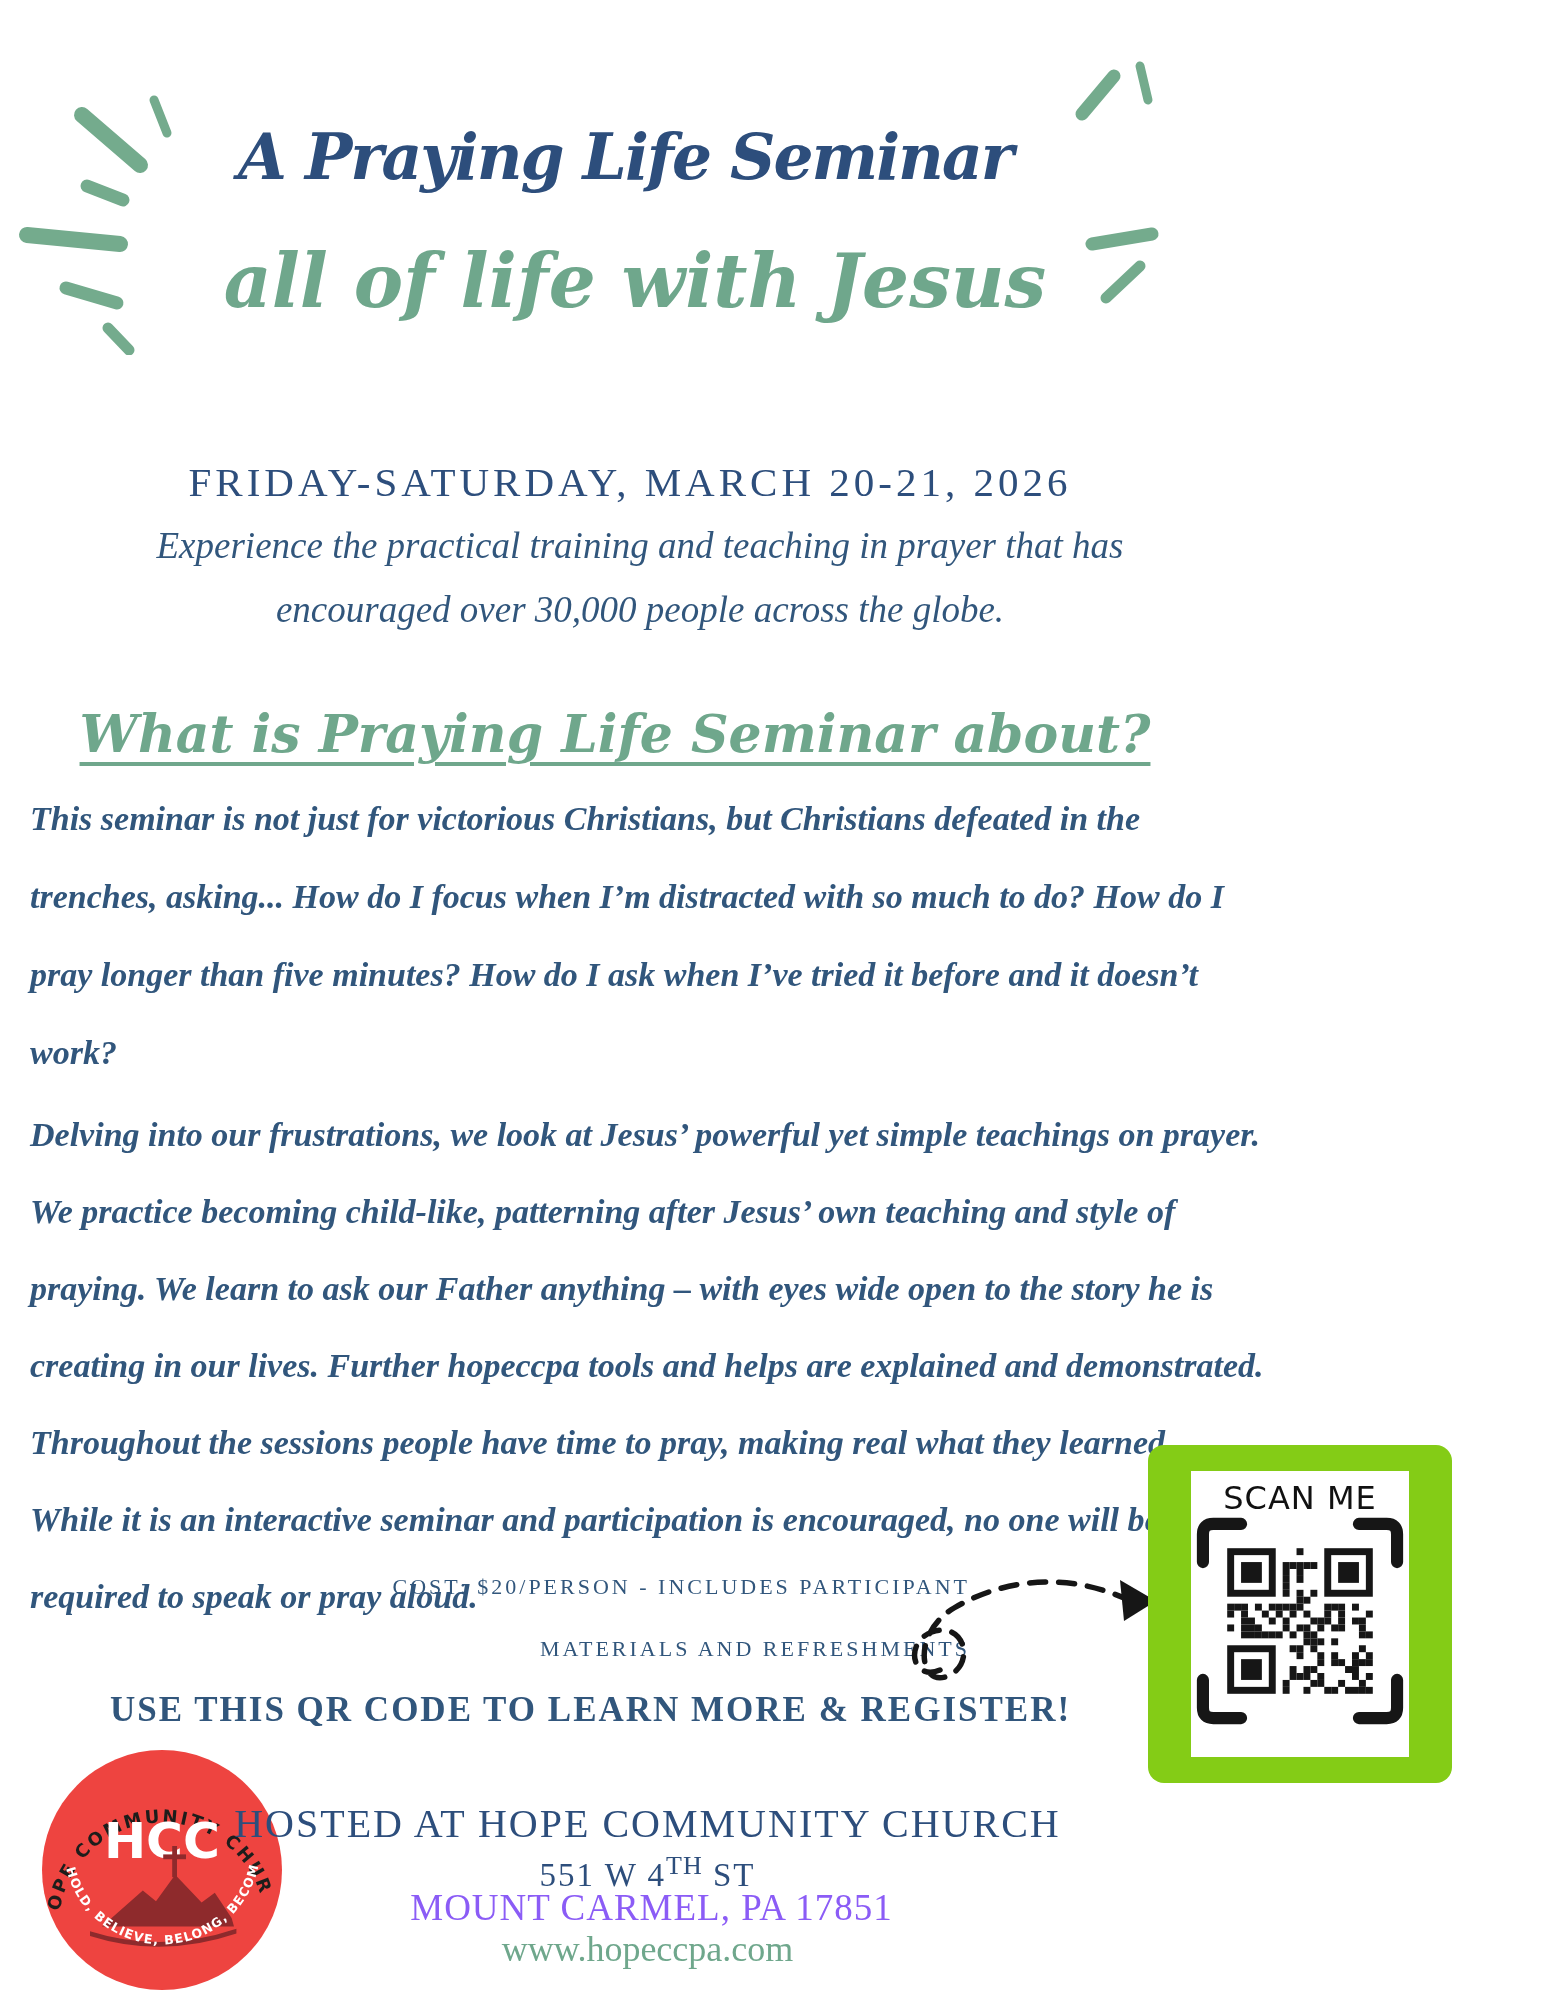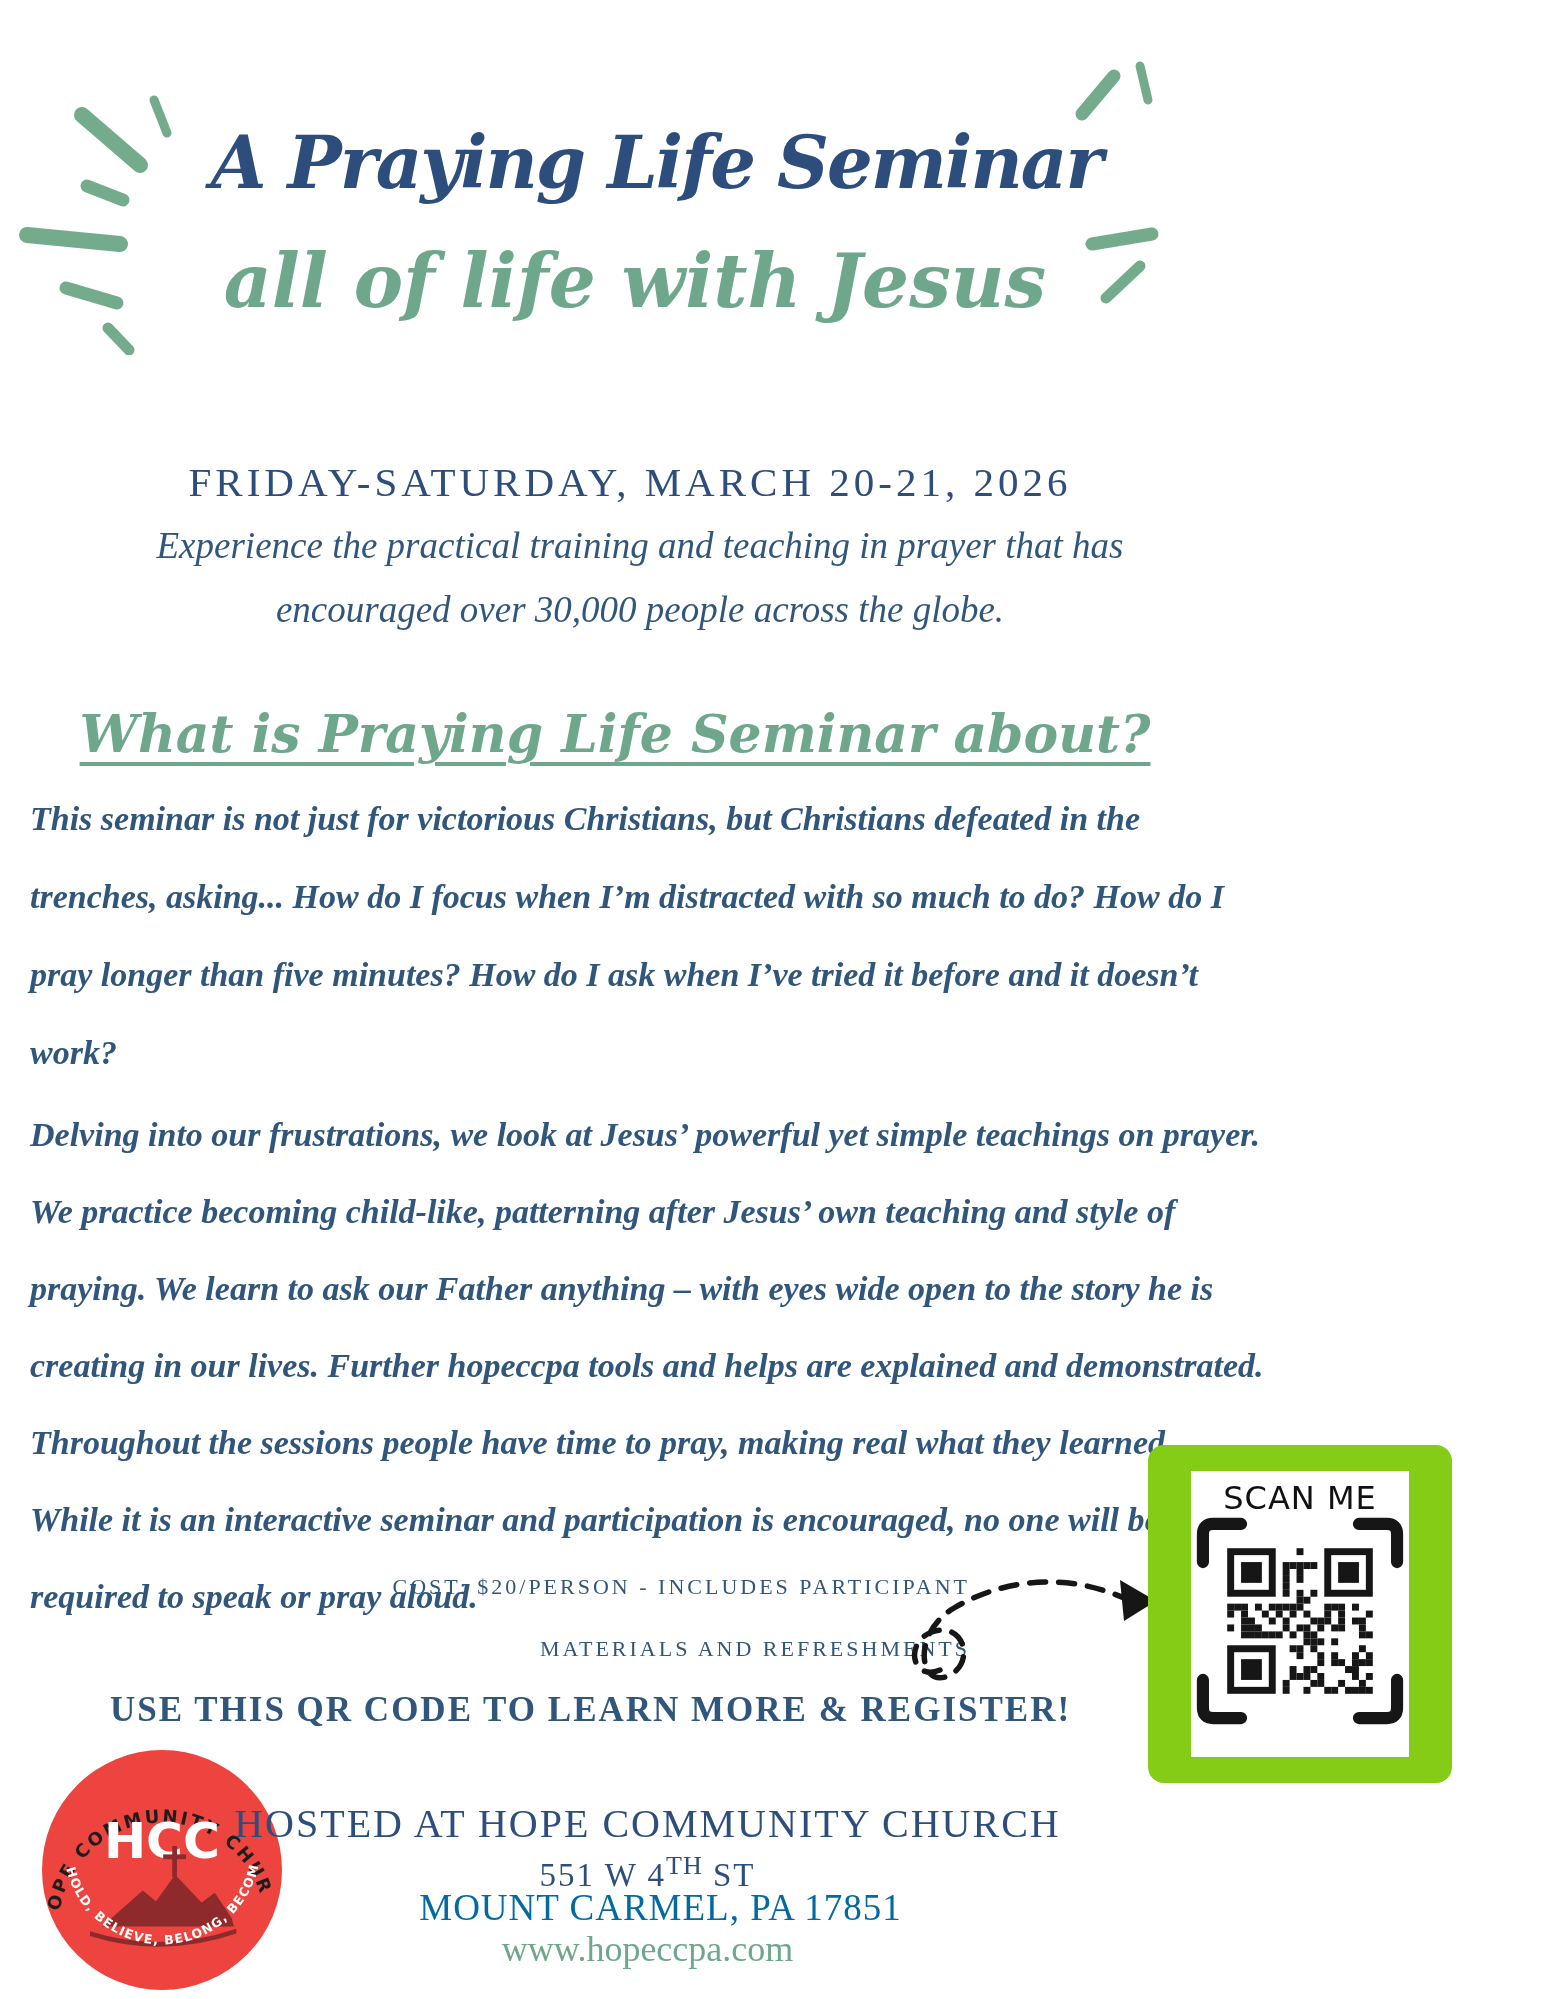--- a/index.html
+++ b/index.html
@@ -2,21 +2,21 @@
 <html><head>
 <meta charset="utf-8">
 <style>
   html,body{margin:0;padding:0;background:#ffffff;}
   #flyer{position:relative;width:1545px;height:1999px;background:#ffffff;overflow:hidden;
          font-family:"Liberation Serif",serif;color:#31567c;}
   .abs{position:absolute;}
 
   .title{left:0;top:120px;width:1250px;text-align:center;
          font-family:"DejaVu Serif",serif;font-style:italic;font-weight:700;
-         font-size:72px;color:#2d4e7c;letter-spacing:-2px;padding-left:31px;}
+         font-size:63px;color:#2d4e7c;letter-spacing:-2px;}
   .subtitle{left:0;top:238px;width:1270px;text-align:center;
          font-family:"DejaVu Serif",serif;font-style:italic;font-weight:700;
          font-size:74px;color:#6fa78c;}
   .date-line{left:0;top:458px;width:1260px;text-align:center;
          font-size:41px;letter-spacing:4px;color:#2d4e7c;}
   .tagline{left:0;top:514px;width:1280px;text-align:center;
          font-style:italic;font-size:37px;line-height:64px;color:#31567c;}
   .about-heading{left:0;top:703px;width:1230px;text-align:center;
          font-family:"DejaVu Serif",serif;font-style:italic;font-weight:700;
          font-size:52px;color:#6fa78c;
@@ -36,22 +36,22 @@
   .scan-label{font-family:"DejaVu Sans",sans-serif;font-size:32px;color:#111111;
          margin-top:8px;letter-spacing:1px;}
 
   .logo{left:42px;top:1750px;}
 
   .hosted{left:0;top:1800px;width:1295px;text-align:center;
          font-size:40px;letter-spacing:2px;color:#2d4e7c;}
   .addr1{left:0;top:1851px;width:1295px;text-align:center;
          font-size:33px;letter-spacing:2px;color:#2d4e7c;}
   .addr1 .sup{font-size:26px;vertical-align:super;letter-spacing:1px;}
-  .addr2{left:13px;top:1886px;width:1295px;text-align:center;
-         font-size:37px;letter-spacing:1px;color:#0369a1;}
+  .addr2{left:4px;top:1886px;width:1295px;text-align:center;
+         font-size:37px;letter-spacing:1px;color:#8b5cf6;}
   .website{left:0;top:1928px;width:1295px;text-align:center;
          font-size:36px;color:#6fa78c;}
 </style>
 </head>
 <body>
 
 <div id="flyer">
 
   <svg class="abs" style="left:10px;top:70px;" width="200" height="285" viewBox="0 0 200 285">
     <g stroke="#74ab8d" fill="none" stroke-linecap="round">

